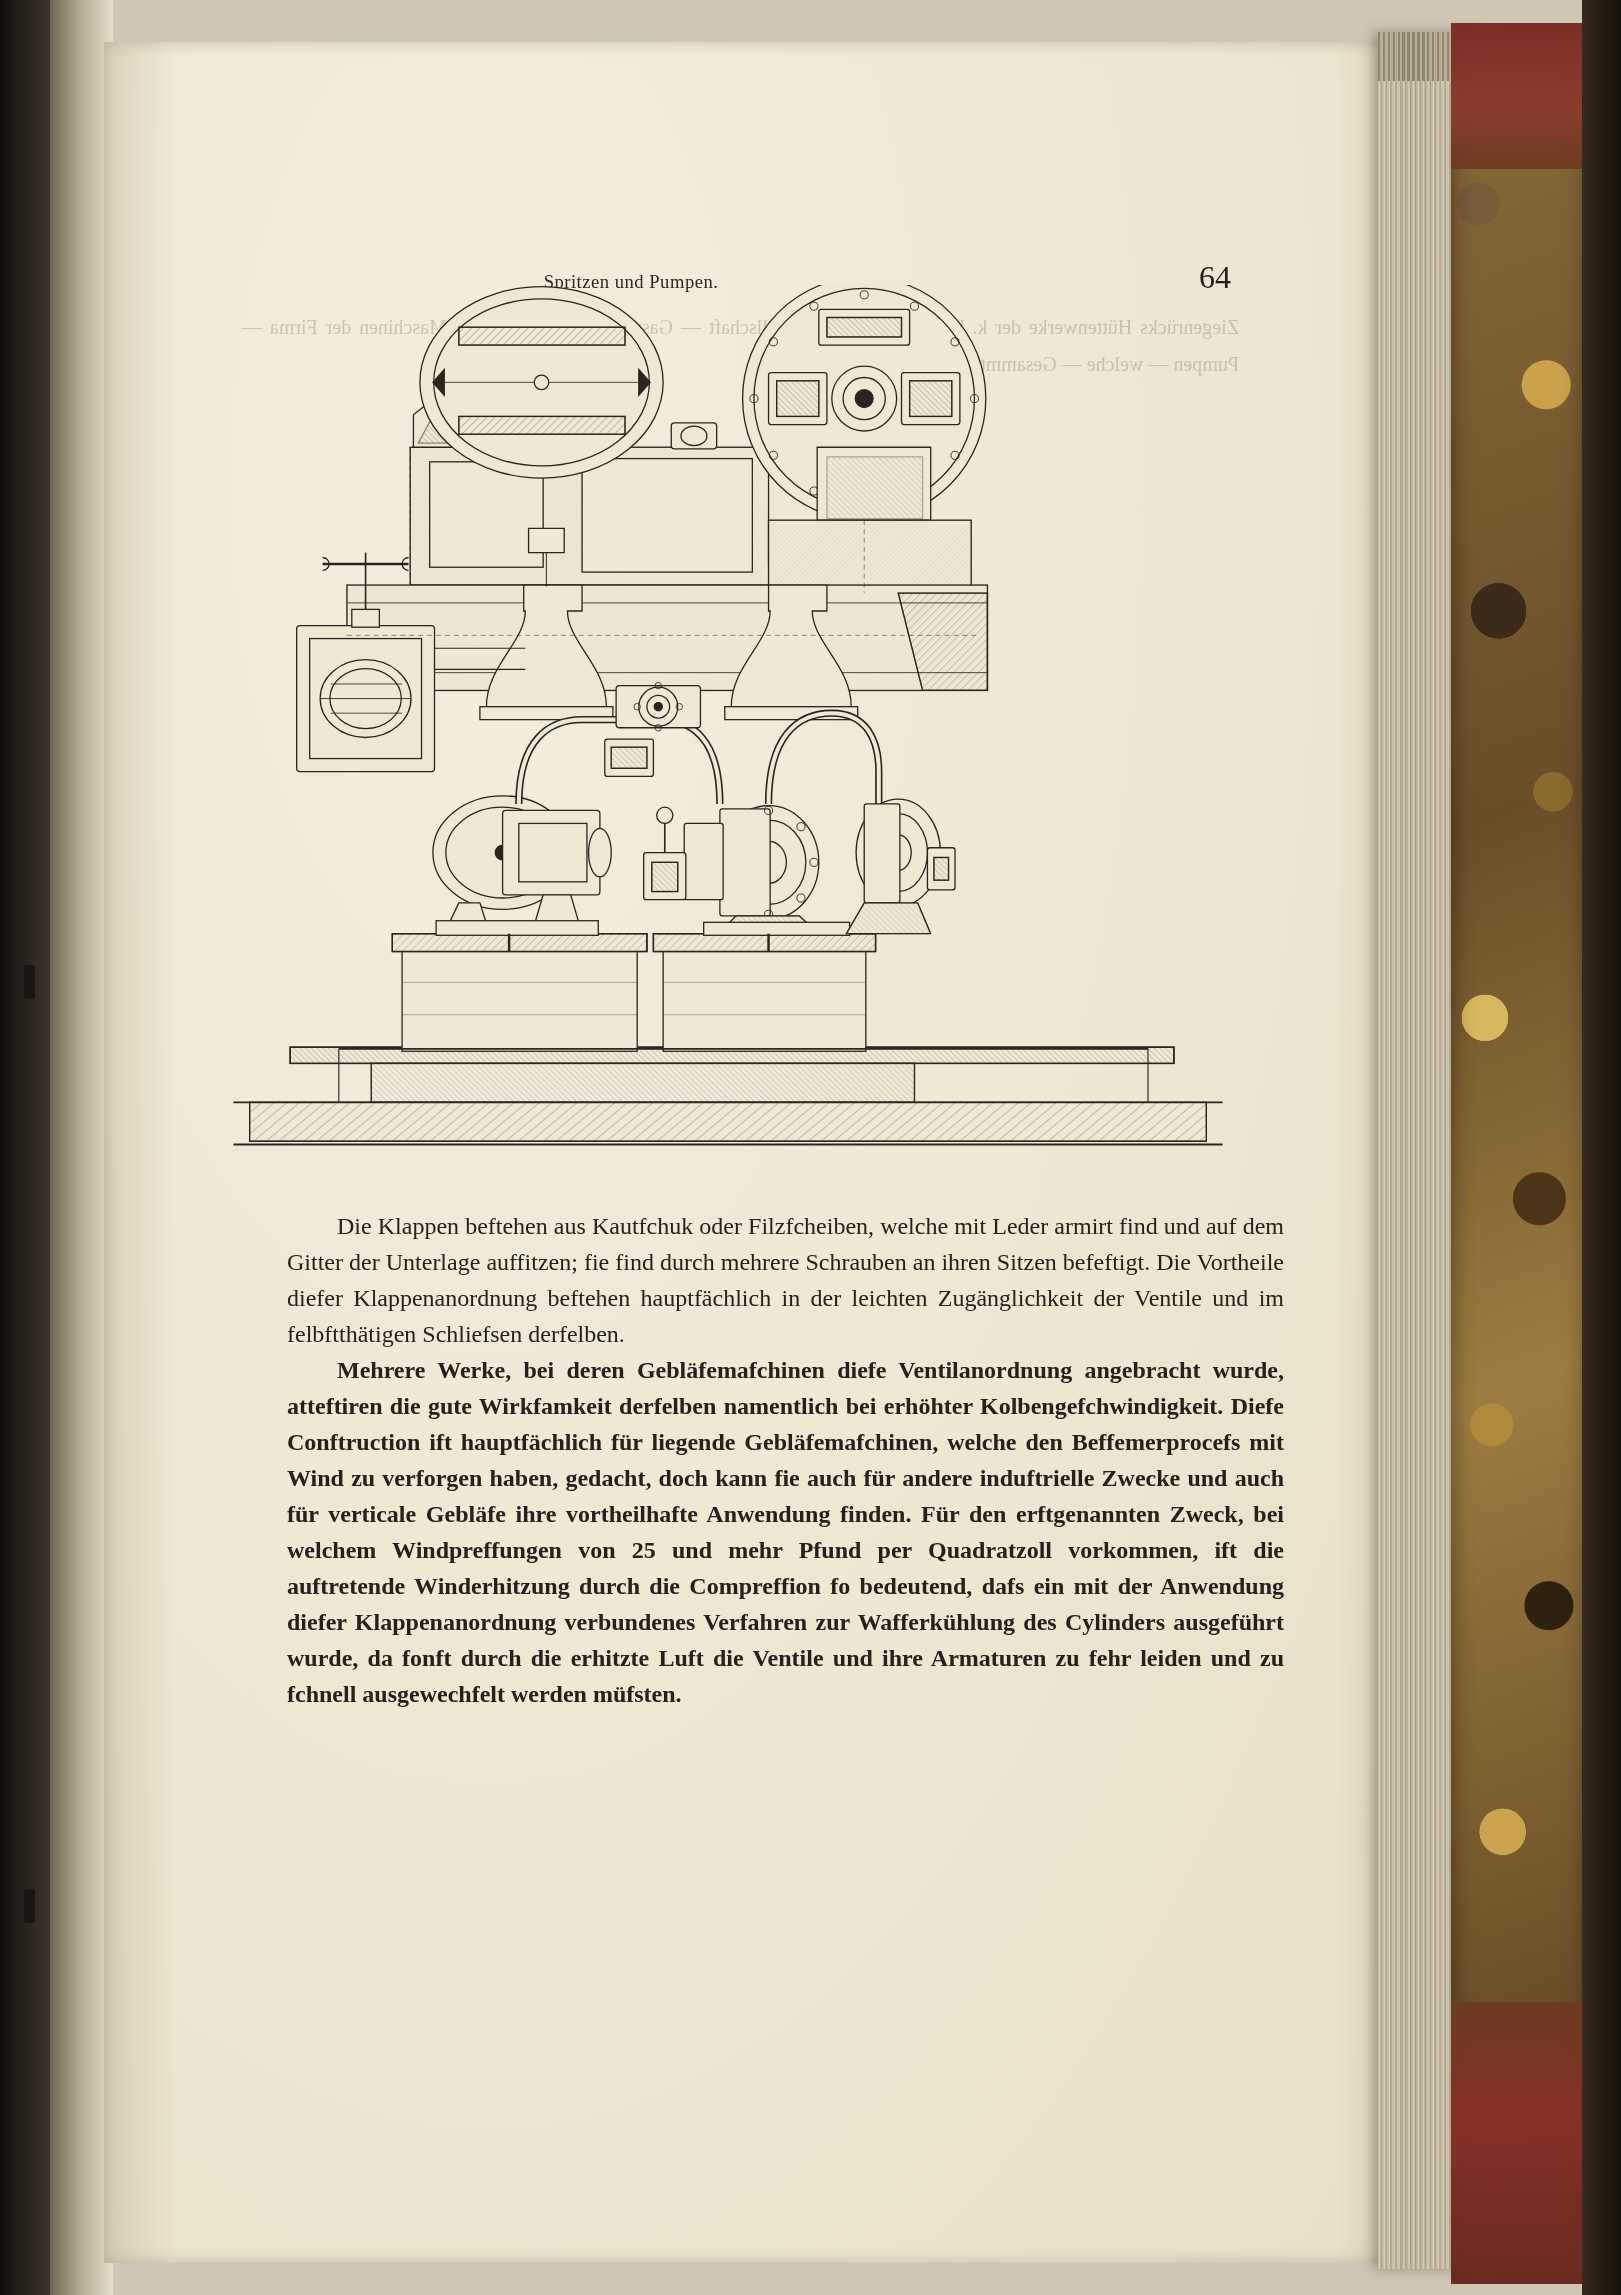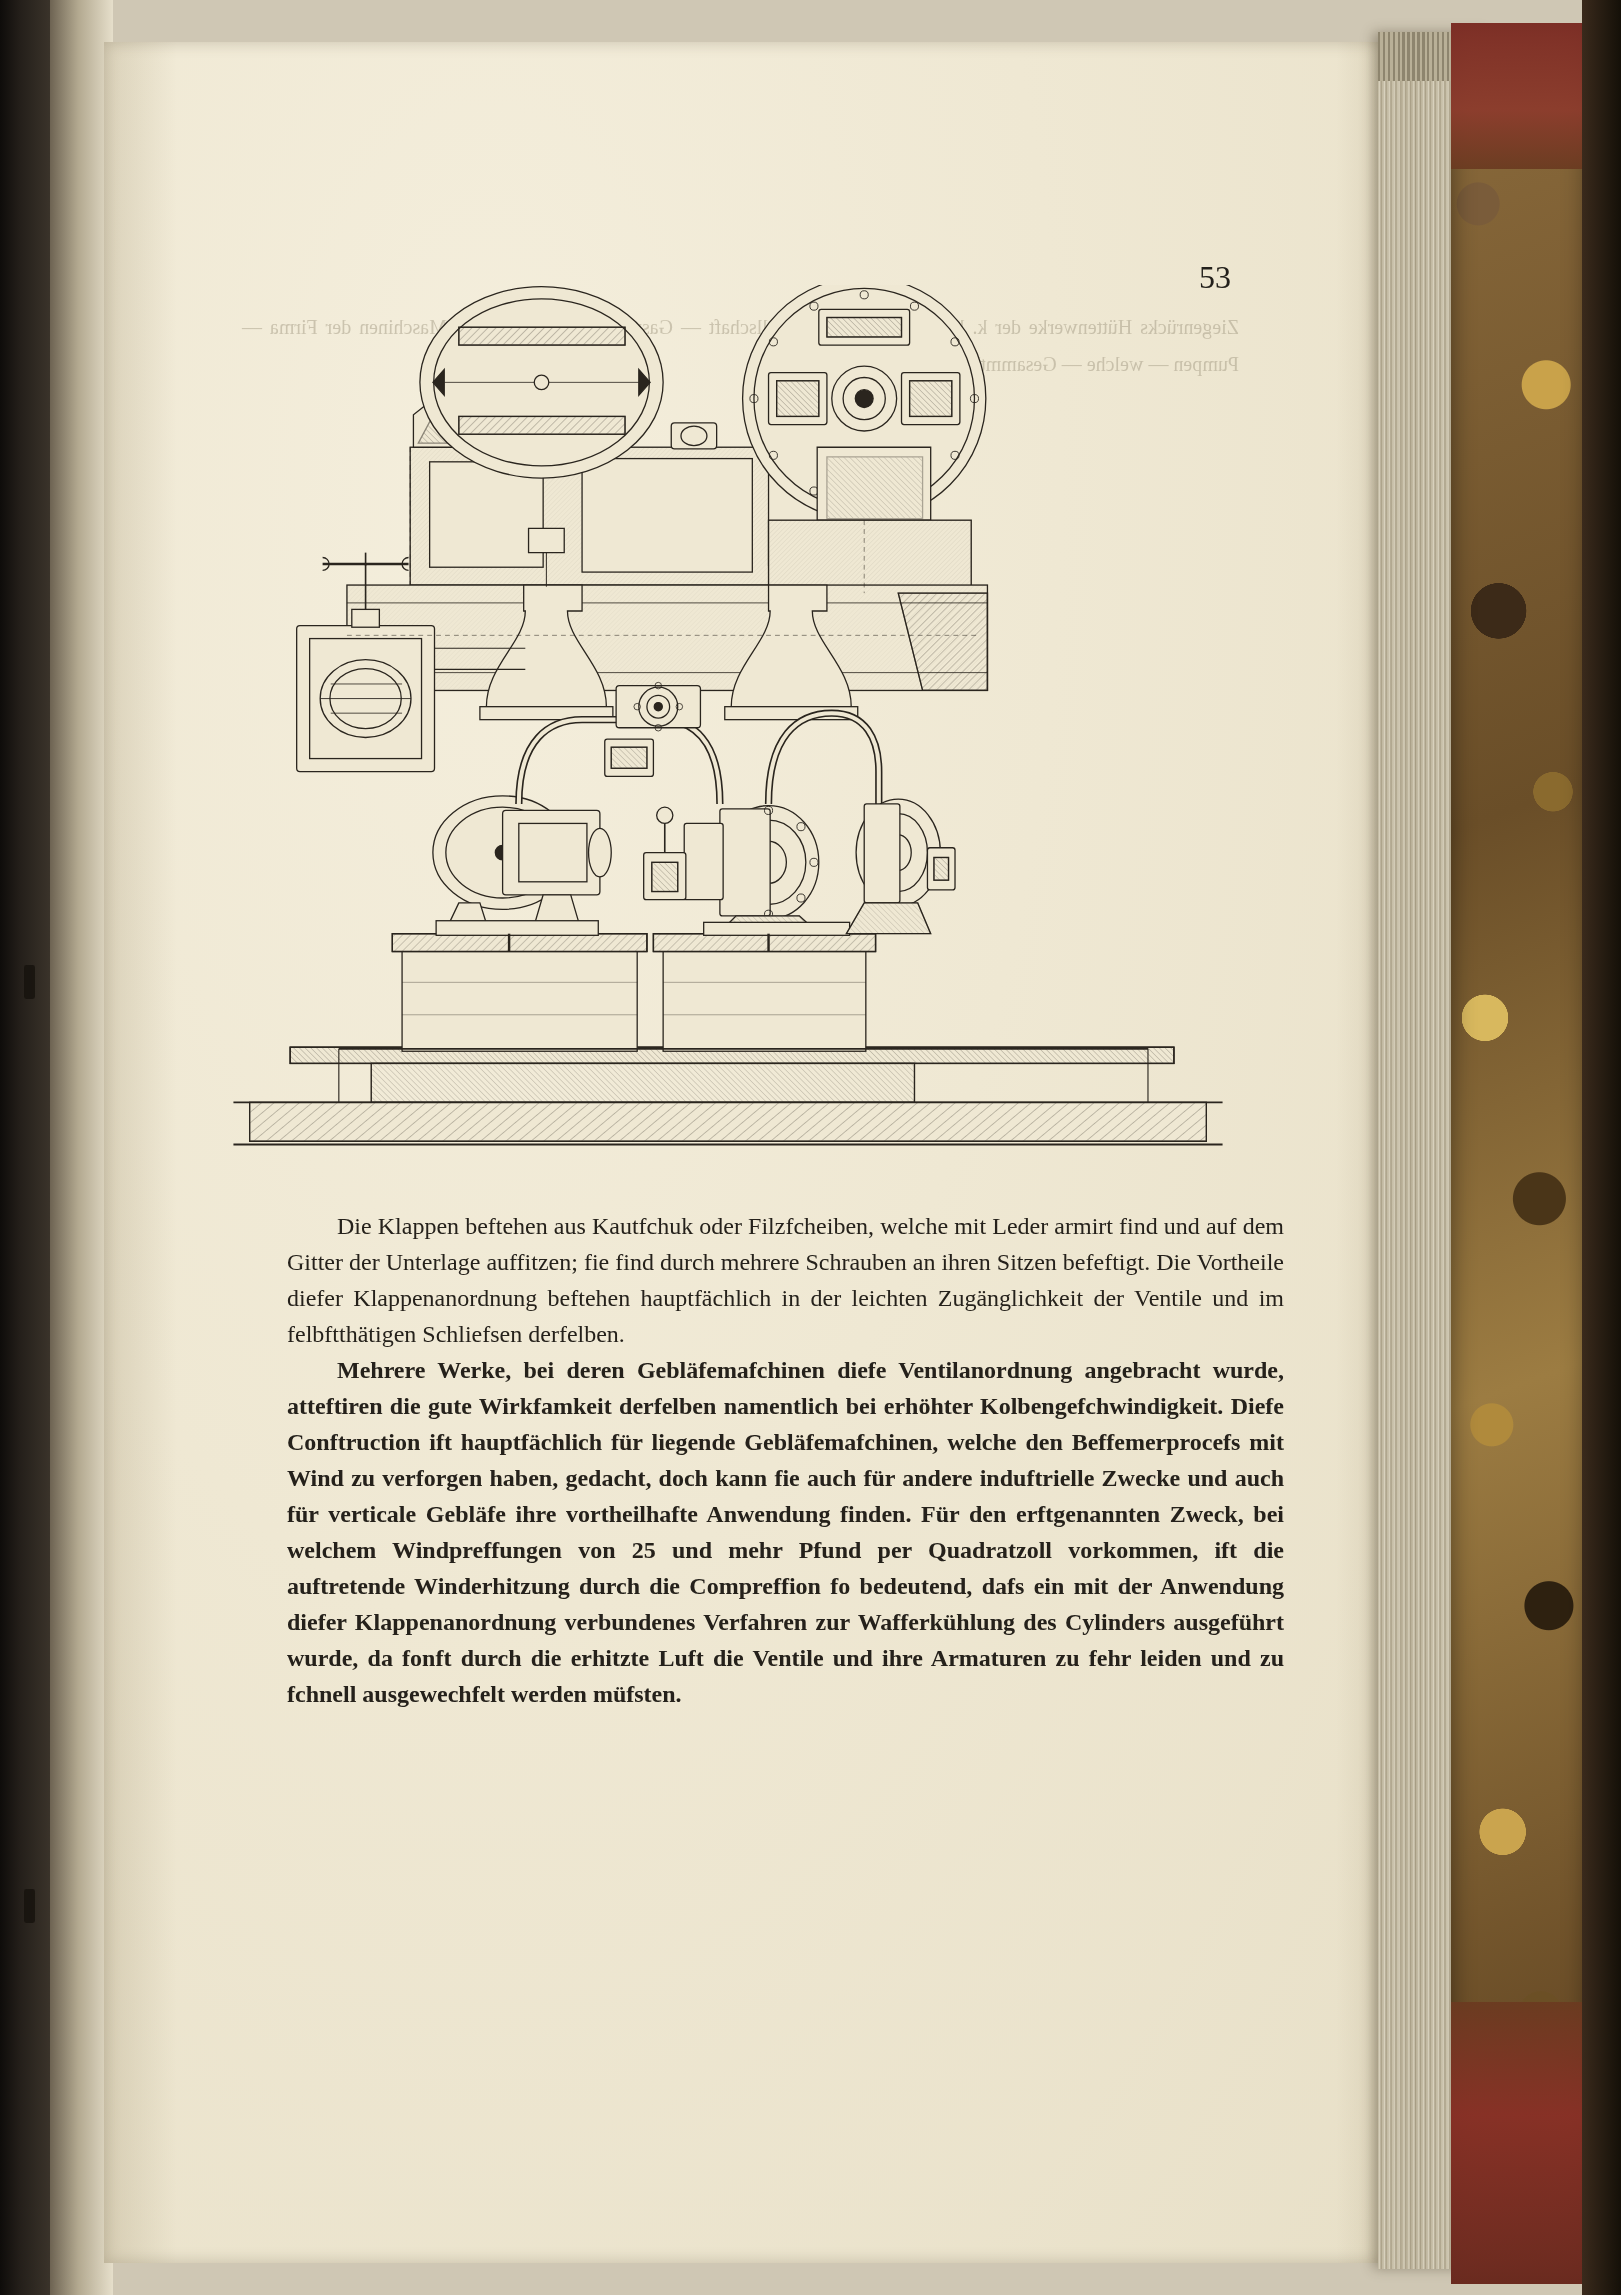--- a/index.html
+++ b/index.html
@@ -196,21 +196,22 @@
   <div class="foreedge-top"></div>
   <div class="marbled"></div>
   <div class="marbled-red-top"></div>
   <div class="marbled-red-bottom"></div>
   <div class="outer-dark-right"></div>
 
   <div class="content">
 
     <div class="showthrough">Ziegenrücks Hüttenwerke der k. k. priv. Eisenbahn-Gesellschaft — Gasperini — Zeitdauer — Maschinen der Firma — Pumpen — welche — Gesammtbetrieb</div>
 
-    <div class="folio">53</div>
+    <div class="runhead">Spritzen und Pumpen.</div>
+    <div class="folio">64</div>
 
     <div class="figure-wrap">
       <svg viewBox="0 0 1300 1100" width="1054" height="892" xmlns="http://www.w3.org/2000/svg">
         <defs>
           <pattern id="hatch" width="7" height="7" patternUnits="userSpaceOnUse" patternTransform="rotate(45)">
             <line x1="0" y1="0" x2="0" y2="7" stroke="#2a251e" stroke-width="1"></line>
           </pattern>
           <pattern id="hatch2" width="5" height="5" patternUnits="userSpaceOnUse" patternTransform="rotate(-45)">
             <line x1="0" y1="0" x2="0" y2="5" stroke="#2a251e" stroke-width="0.9"></line>
           </pattern>

